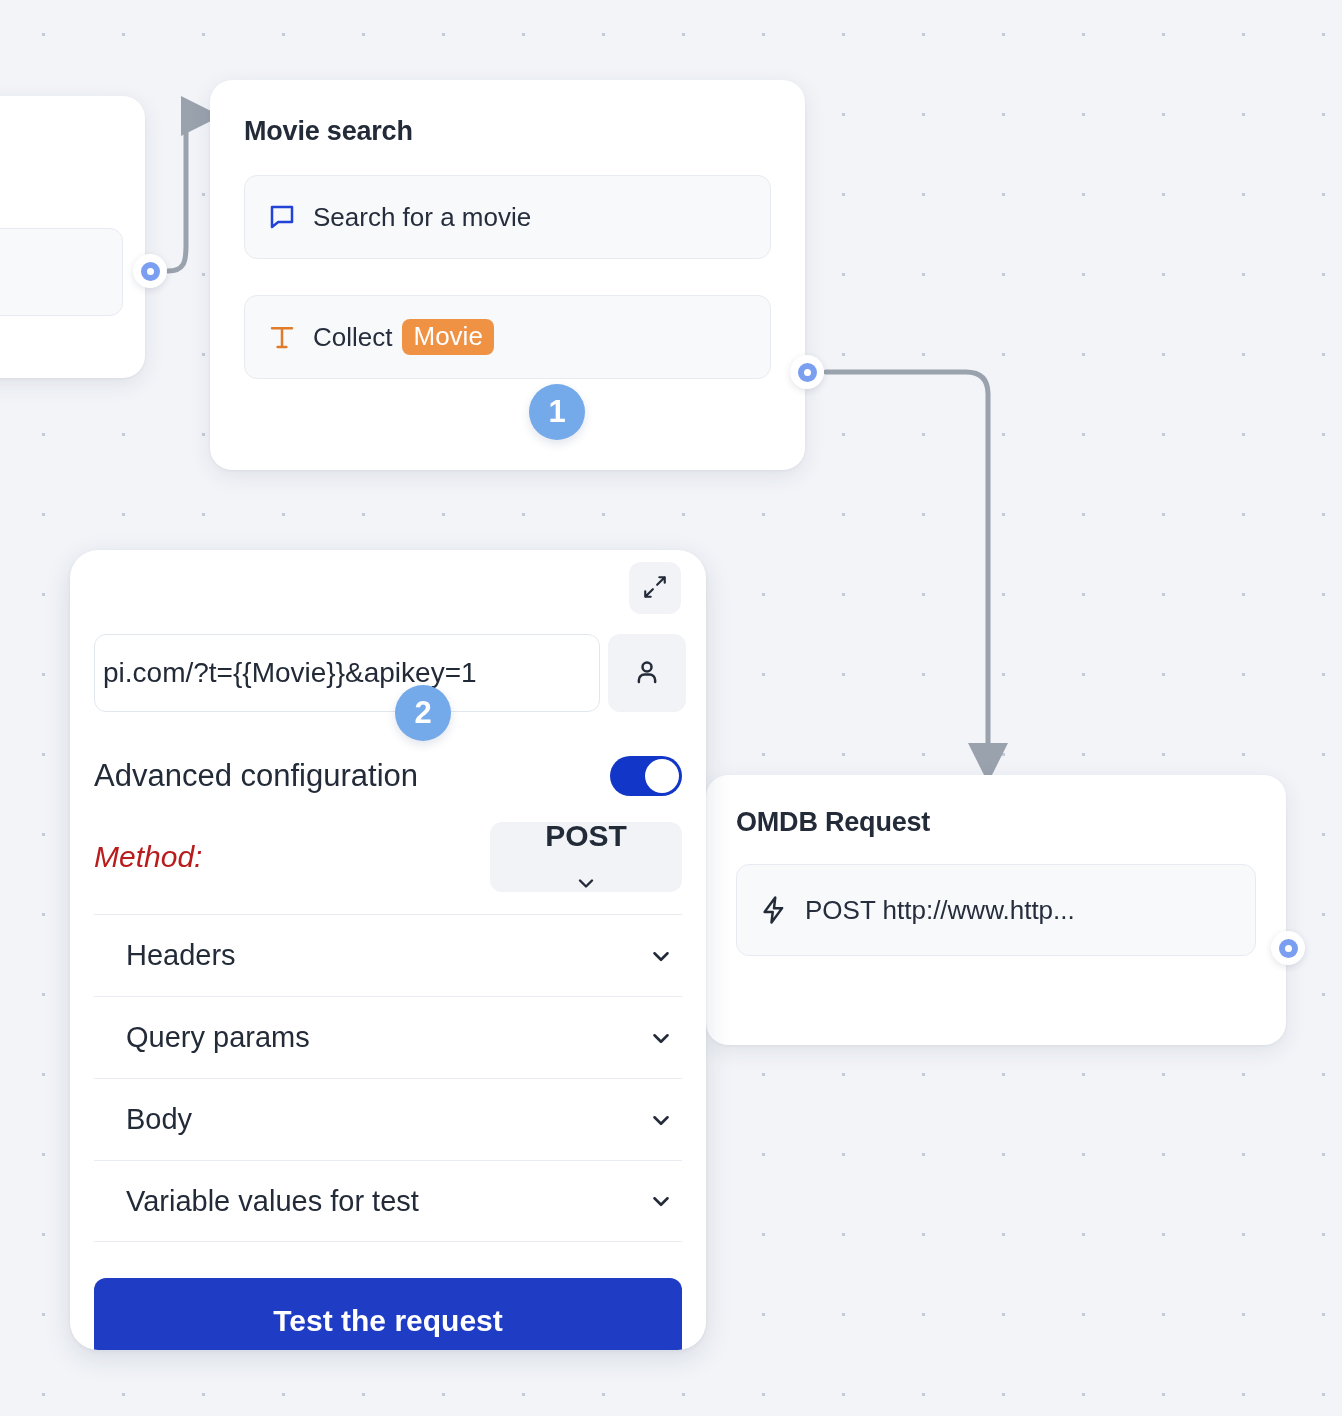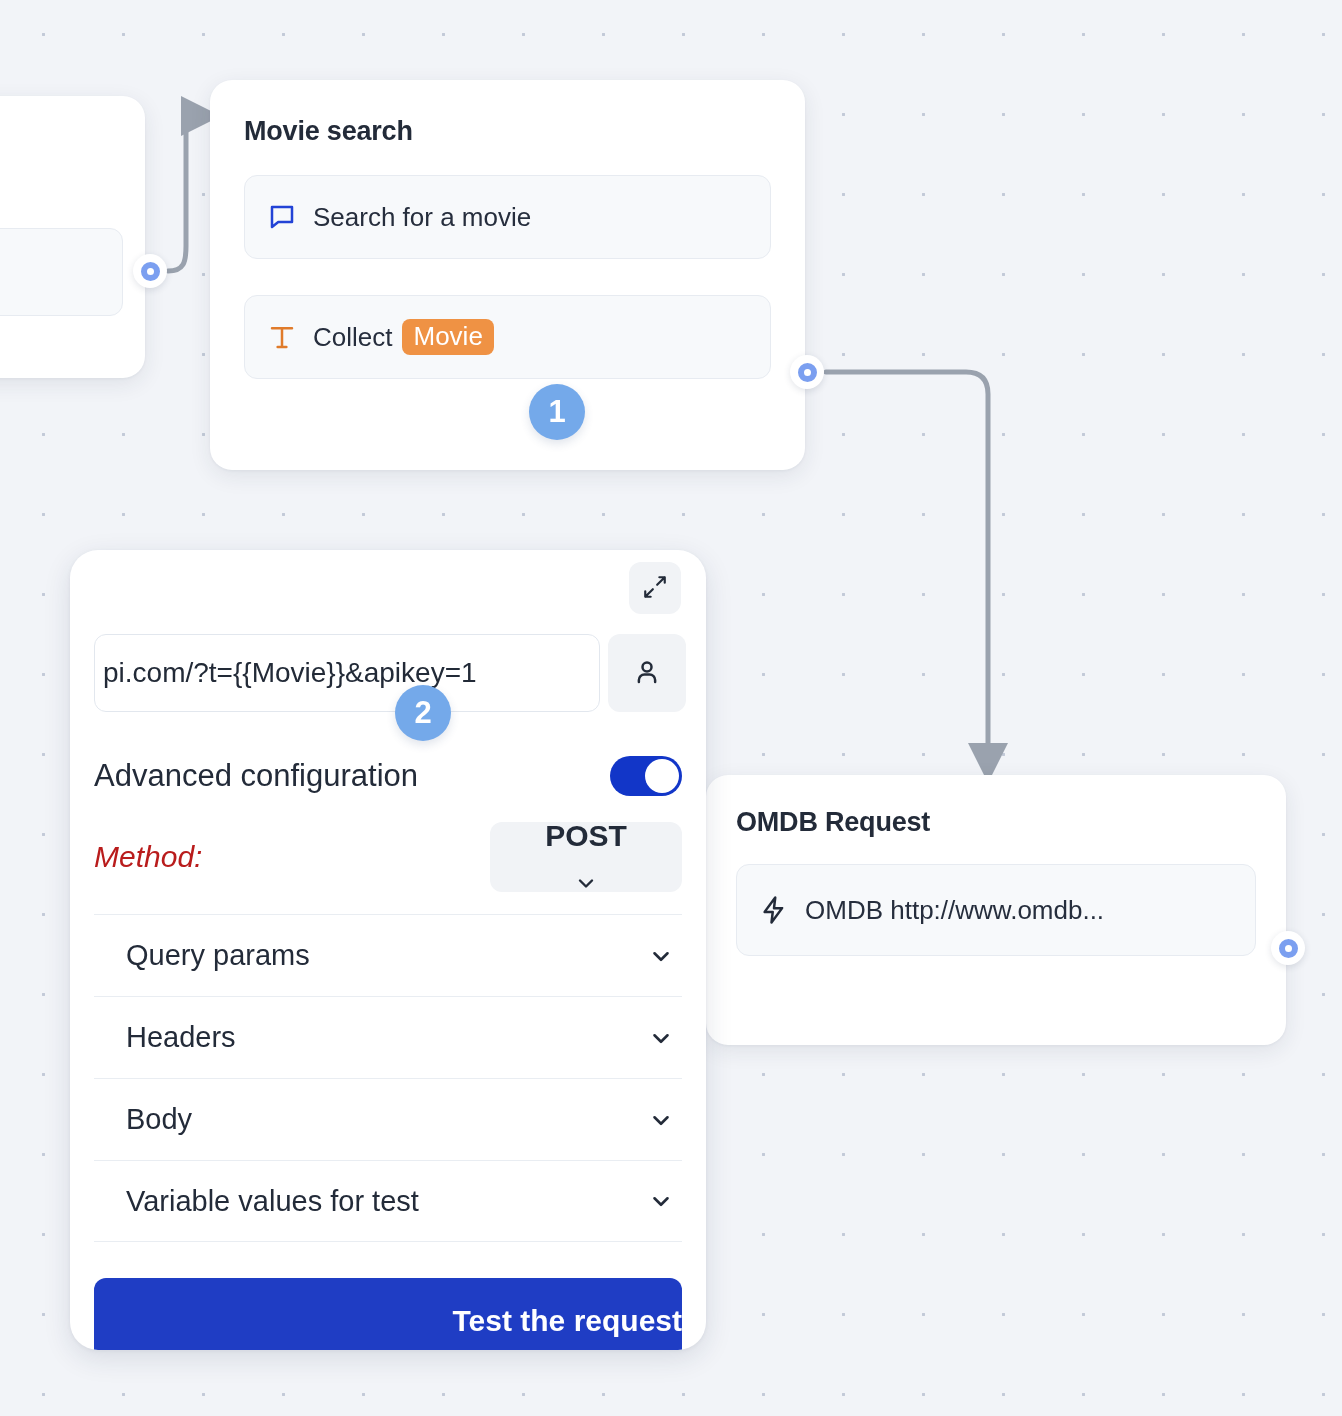--- a/index.html
+++ b/index.html
@@ -311,21 +311,20 @@
     top: 728px;
     height: 85px;
     background: #1f3dc4;
     color: #ffffff;
     border: none;
     border-radius: 12px;
     font-family: "Liberation Sans", sans-serif;
     font-size: 30px;
     font-weight: 700;
     cursor: pointer;
-    text-align: right;
   }
 
   .chev { display: block; }
 </style>
 </head>
 <body>
 
 <div id="canvas"></div>
 
 <svg id="edges" width="1342" height="1416" viewBox="0 0 1342 1416">
@@ -374,21 +373,21 @@
 <div class="port" id="port-movie"></div>
 
 <div class="node" id="node-omdb">
   <div class="node-title">OMDB Request</div>
   <div class="node-row">
     <span class="row-icon">
       <svg width="30" height="30" viewBox="0 0 24 24" fill="none" stroke="#232b39" stroke-width="2" stroke-linecap="round" stroke-linejoin="round">
         <path d="M13 2L4.5 13.5H11L10 22L18.5 10.5H12L13 2z"></path>
       </svg>
     </span>
-    <span class="node-row-label">OMDB http://www.omdb...</span>
+    <span class="node-row-label">POST http://www.http...</span>
   </div>
 </div>
 <div class="port" id="port-omdb"></div>
 
 <div id="config-panel">
 
   <button id="expand-btn">
     <span>
       <svg width="26" height="26" viewBox="0 0 24 24" fill="none" stroke="#232b39" stroke-width="2" stroke-linecap="round" stroke-linejoin="round">
         <path d="M14 10l7-7M21 3v5M21 3h-5"></path>
@@ -421,29 +420,29 @@
       <span>
         <svg class="chev" width="24" height="24" viewBox="0 0 24 24" fill="none" stroke="#232b39" stroke-width="2.4" stroke-linecap="round" stroke-linejoin="round">
           <path d="M6 9.5l6 6 6-6"></path>
         </svg>
       </span>
     </div>
   </div>
 
   <div class="accordion">
     <div class="acc-item">
-      <span class="acc-label">Query params</span>
+      <span class="acc-label">Headers</span>
       <span>
         <svg class="chev" width="26" height="26" viewBox="0 0 24 24" fill="none" stroke="#232b39" stroke-width="2.4" stroke-linecap="round" stroke-linejoin="round">
             <path d="M6 9.5l6 6 6-6"></path>
           </svg>
       </span>
     </div>
     <div class="acc-item">
-      <span class="acc-label">Headers</span>
+      <span class="acc-label">Query params</span>
       <span>
         <svg class="chev" width="26" height="26" viewBox="0 0 24 24" fill="none" stroke="#232b39" stroke-width="2.4" stroke-linecap="round" stroke-linejoin="round">
             <path d="M6 9.5l6 6 6-6"></path>
           </svg>
       </span>
     </div>
     <div class="acc-item">
       <span class="acc-label">Body</span>
       <span>
         <svg class="chev" width="26" height="26" viewBox="0 0 24 24" fill="none" stroke="#232b39" stroke-width="2.4" stroke-linecap="round" stroke-linejoin="round">

